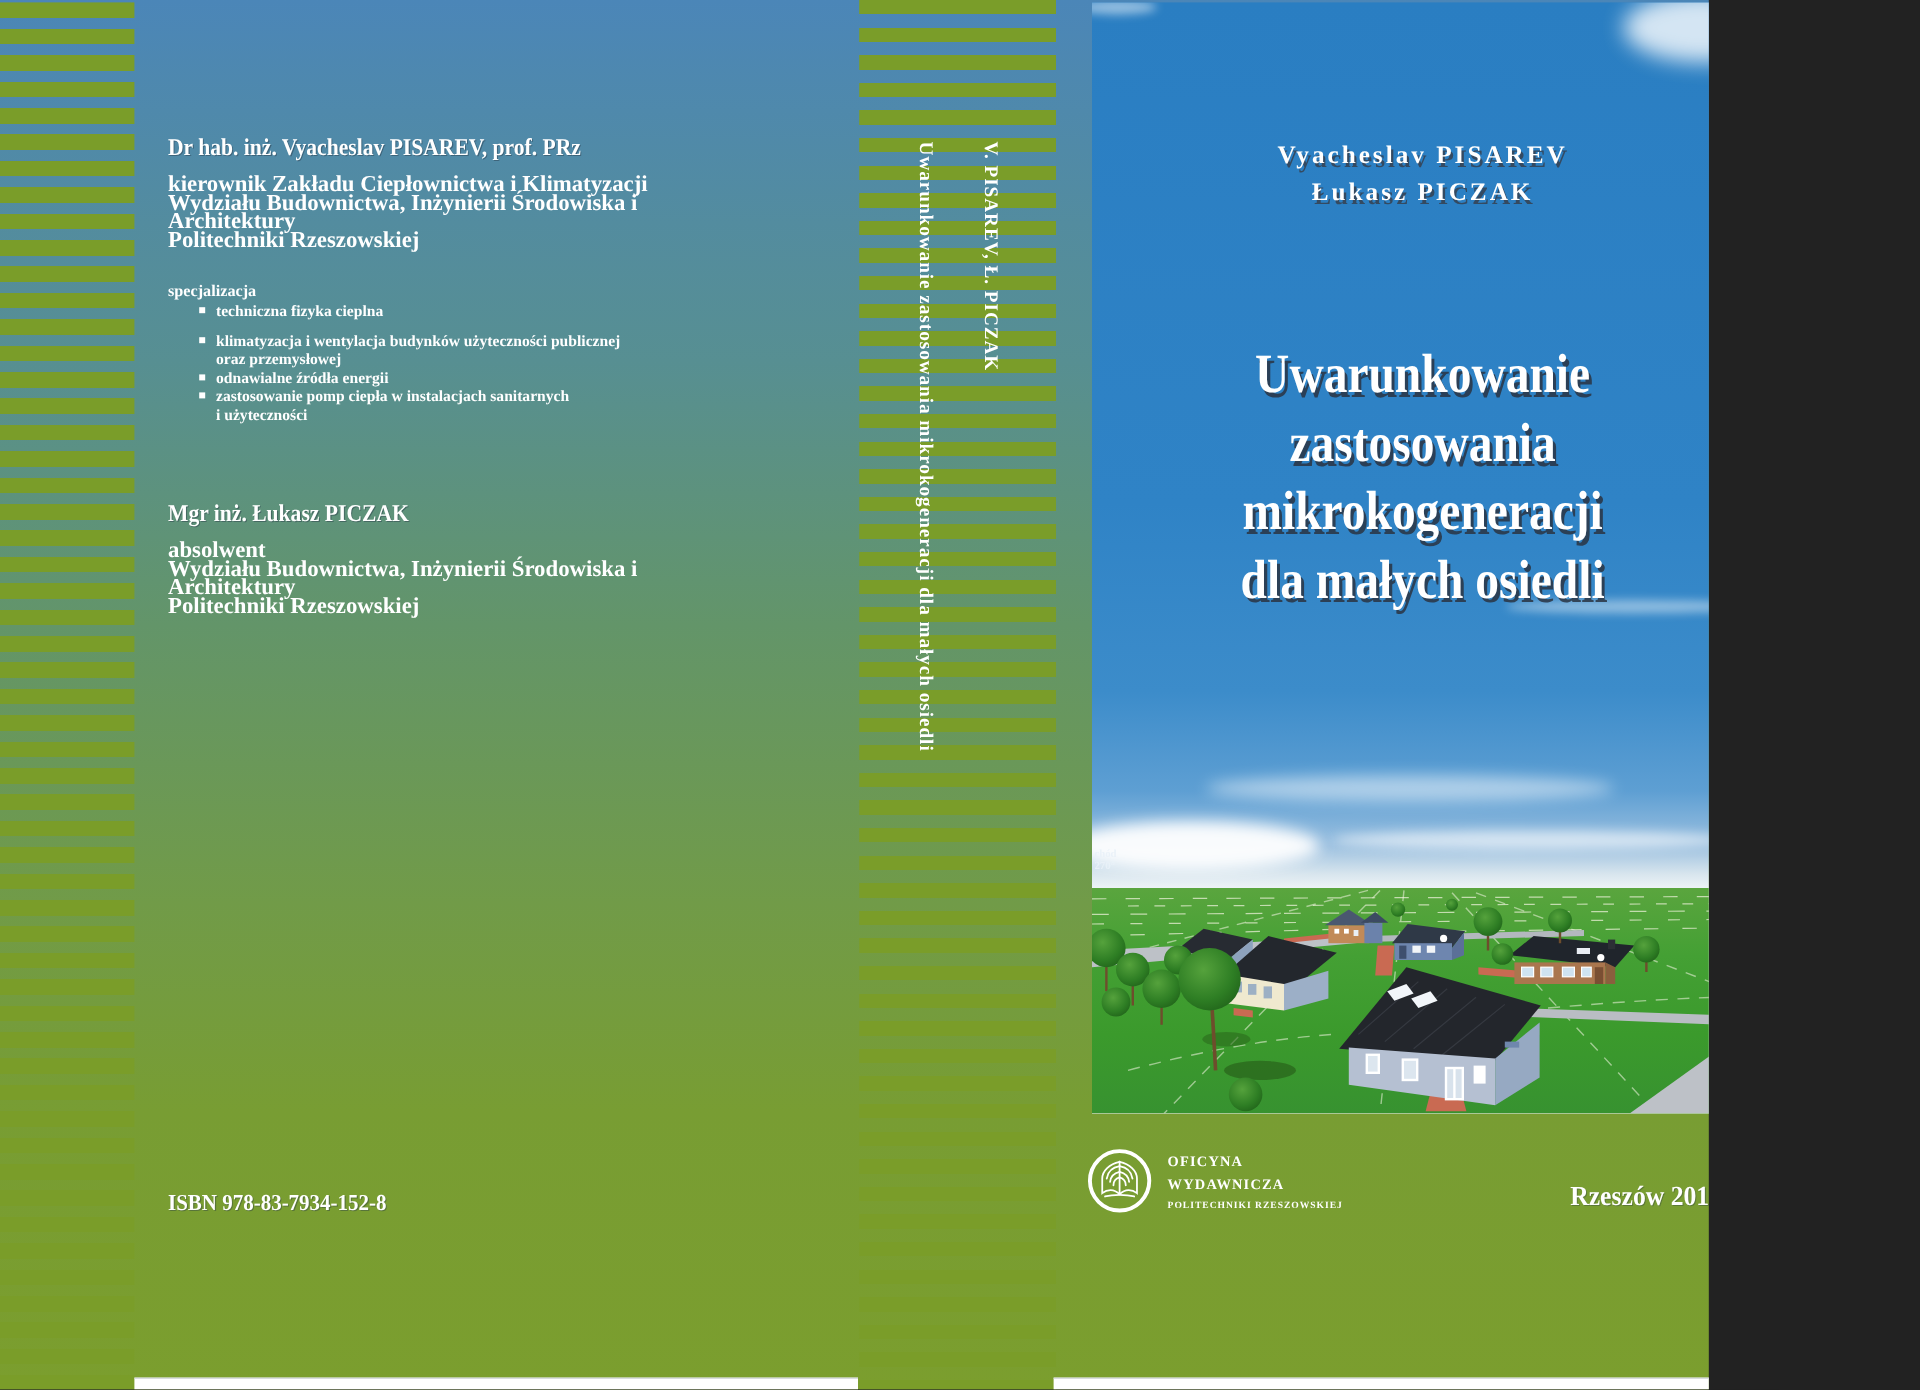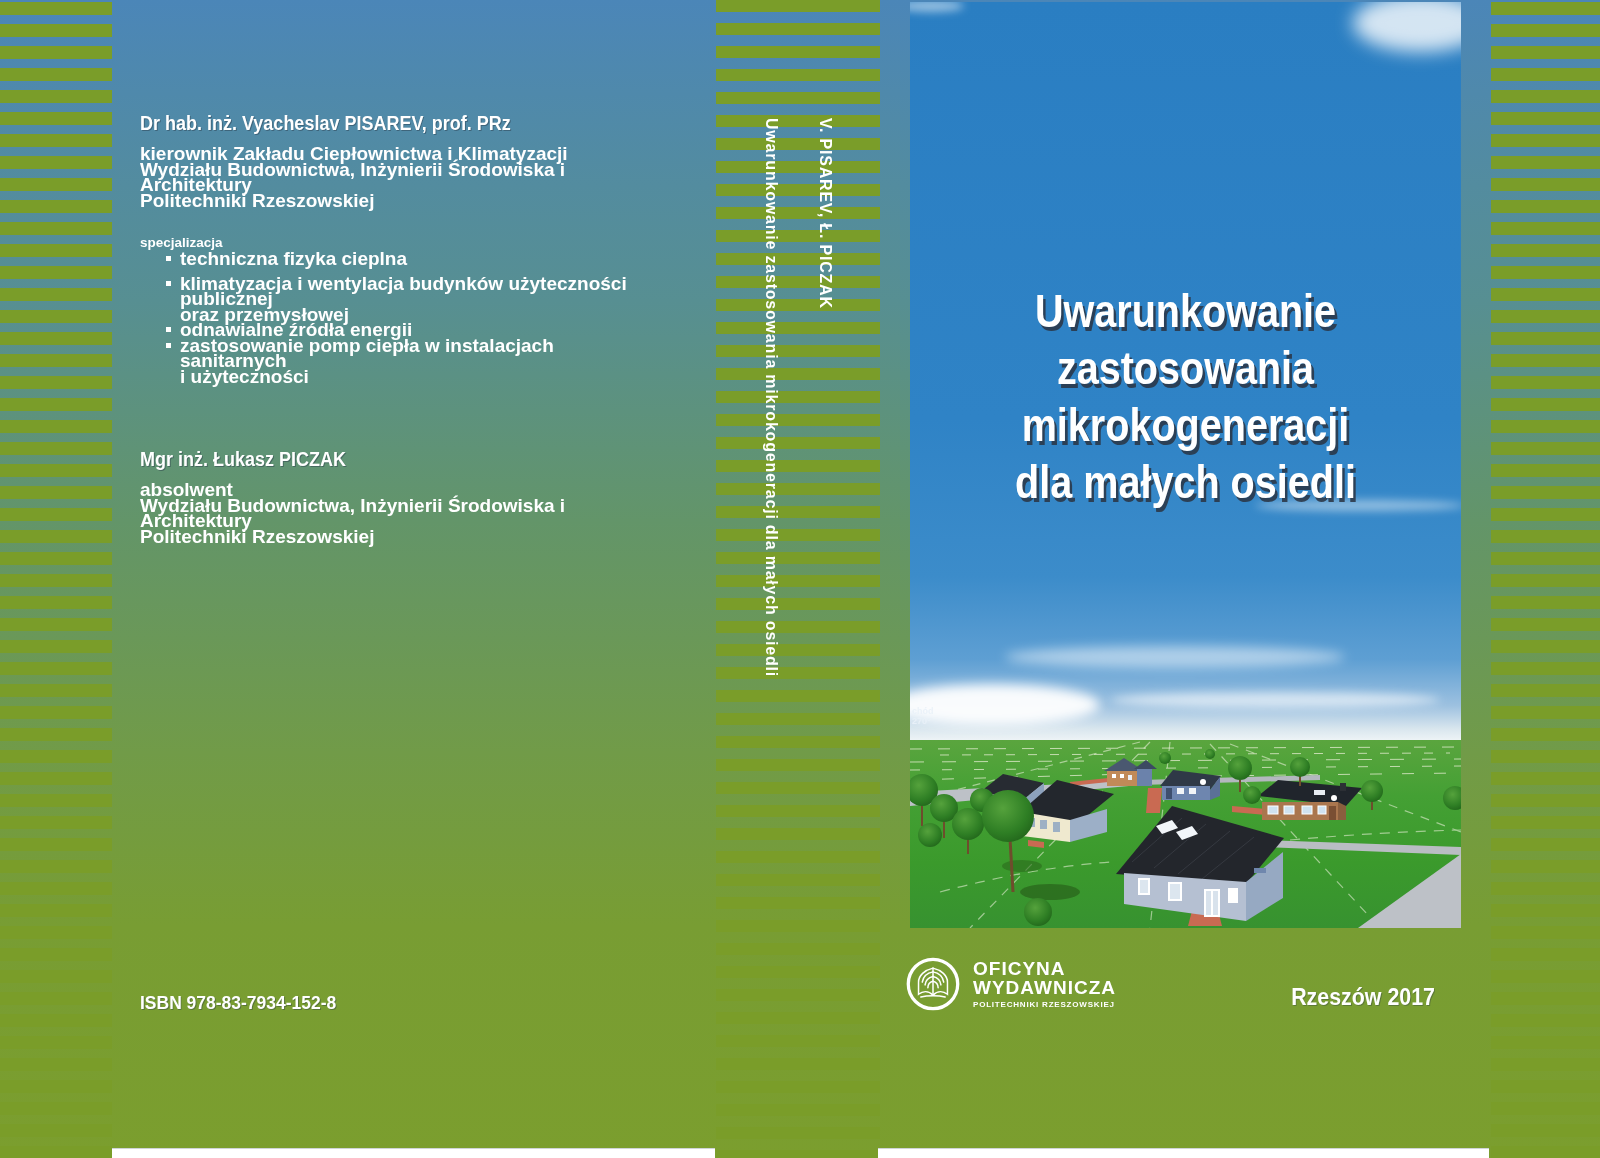--- a/index.html
+++ b/index.html
@@ -1,38 +1,38 @@
 <!DOCTYPE html>
 <html><head>
 <meta charset="utf-8">
 <style>
   html,body{margin:0;padding:0;background:#222;}
   .page{
-    position:relative;width:1600px;height:1158px;overflow:hidden;
-    font-family:Liberation Sans, sans-serif;
+    position:relative;width:1424px;height:1158px;overflow:hidden;
+    font-family:Liberation Serif, serif;
     background:linear-gradient(to bottom,#4b86b8 0%,#538c9f 16%,#578f92 26%,#639569 45%,#719b48 65%,#789d33 80%,#7b9e2e 100%);
   }
   
   .stripes{position:absolute;top:2px;bottom:0;background:repeating-linear-gradient(to bottom,#7a9d29 0 13px,transparent 13px 22px);}
   .stripes.left{left:0;width:112px;}
   .stripes.right{left:1491px;width:109px;}
   .spine{position:absolute;left:716px;top:0;bottom:0;width:164px;
     background:repeating-linear-gradient(to bottom,#7a9d29 0 12px,transparent 12px 23px);}
   .spine-text{position:absolute;left:50%;top:118px;transform:translateX(-50%);
     writing-mode:vertical-rl;color:#fff;font-weight:700;font-size:16px;letter-spacing:.8px;
     display:flex;flex-direction:column;gap:36px;white-space:nowrap;}
   
   .back{position:absolute;left:140px;top:112px;width:500px;color:#fff;}
   .bc-name{font-size:20px;font-weight:700;white-space:nowrap;transform:scaleX(.9);transform-origin:left;
     text-shadow:1px 1px 0 rgba(40,55,70,.45);}
   .bc-aff{margin-top:11px;font-size:19px;font-weight:700;line-height:15.5px;}
   .bc-sections{margin-top:27px;}
   .bc-sec{margin-bottom:9px;}
   .bc-head{font-size:13.5px;font-weight:700;line-height:16px;}
-  .bc-item{position:relative;padding-left:40px;font-size:19px;font-weight:700;line-height:15.5px;}
+  .bc-item{position:relative;padding-left:40px;font-size:13px;font-weight:700;line-height:15.5px;}
   .bc-item .sq{position:absolute;left:26px;top:5px;width:5px;height:5px;background:#fff;}
   .bc-item .cont{display:block;}
   .bc-name2{margin-top:64px;}
   .isbn{position:absolute;left:140px;top:992px;color:#fff;font-size:19px;font-weight:700;
     white-space:nowrap;transform:scaleX(.92);transform-origin:left;text-shadow:1px 1px 0 rgba(40,55,70,.4);}
   
   .cover{position:absolute;left:910px;top:2px;width:551px;height:926px;overflow:hidden;
     background:linear-gradient(to bottom,#2a7ec2 0%,#2f83c6 45%,#3c8cca 62%,#5e9fd3 71%,#9dc1e0 76%,#d9e6ee 78.5%,#edf3f6 79.7%);}
   .cloud{position:absolute;background:#fff;border-radius:50%;}
   .c1{left:443px;top:-8px;width:135px;height:58px;opacity:.8;filter:blur(9px);}
@@ -45,21 +45,21 @@
     font-size:21px;font-weight:700;letter-spacing:2.5px;line-height:31px;
     text-shadow:2px 3px 0 rgba(55,60,72,.8);white-space:nowrap;}
   .cover-title{position:absolute;left:0;top:281px;width:100%;text-align:center;color:#fff;
     font-weight:700;font-size:46px;line-height:57px;transform:scaleX(.86);
     text-shadow:3px 4px 0 rgba(42,52,66,.85);white-space:nowrap;}
   .compass{position:absolute;left:2px;top:704px;color:#eaf2f9;font-size:9px;font-weight:700;line-height:10px;opacity:.9;}
   .field{position:absolute;left:0;top:738px;width:551px;height:188px;}
   
   .publisher{position:absolute;left:905px;top:956px;display:flex;align-items:center;color:#fff;}
   .pub-text{margin-left:12px;}
-  .pub-big{font-size:19px;font-weight:700;letter-spacing:1px;line-height:19px;}
+  .pub-big{font-size:12px;font-weight:700;letter-spacing:1px;line-height:19px;}
   .pub-small{margin-top:3px;font-size:8px;font-weight:700;letter-spacing:.8px;}
   .imprint{position:absolute;left:1275px;top:984px;width:160px;text-align:right;color:#fff;
     font-size:23px;font-weight:700;white-space:nowrap;transform:scaleX(.93);transform-origin:right;
     text-shadow:1px 1px 0 rgba(40,55,70,.35);}
   
   .bleed{position:absolute;top:1148px;height:10px;background:#fff;border-top:1px solid #cfd4d8;}
   .bleed.bl{left:112px;width:603px;}
   .bleed.br{left:878px;width:611px;}
 </style>
 </head>
@@ -119,20 +119,24 @@
   </div>
 
   <div class="cover">
     <div class="cloud c1"></div>
     <div class="cloud c6"></div>
     <div class="cloud c2"></div>
     <div class="cloud c4"></div>
     <div class="cloud c5"></div>
     <div class="cloud c3"></div>
 
+    <div class="cover-authors">
+      <div>Vyacheslav PISAREV</div>
+      <div>Łukasz PICZAK</div>
+    </div>
 
     <div class="cover-title">
       <div>Uwarunkowanie</div>
       <div>zastosowania</div>
       <div>mikrokogeneracji</div>
       <div>dla małych osiedli</div>
     </div>
 
     <div class="compass">
       <div>chód</div>

